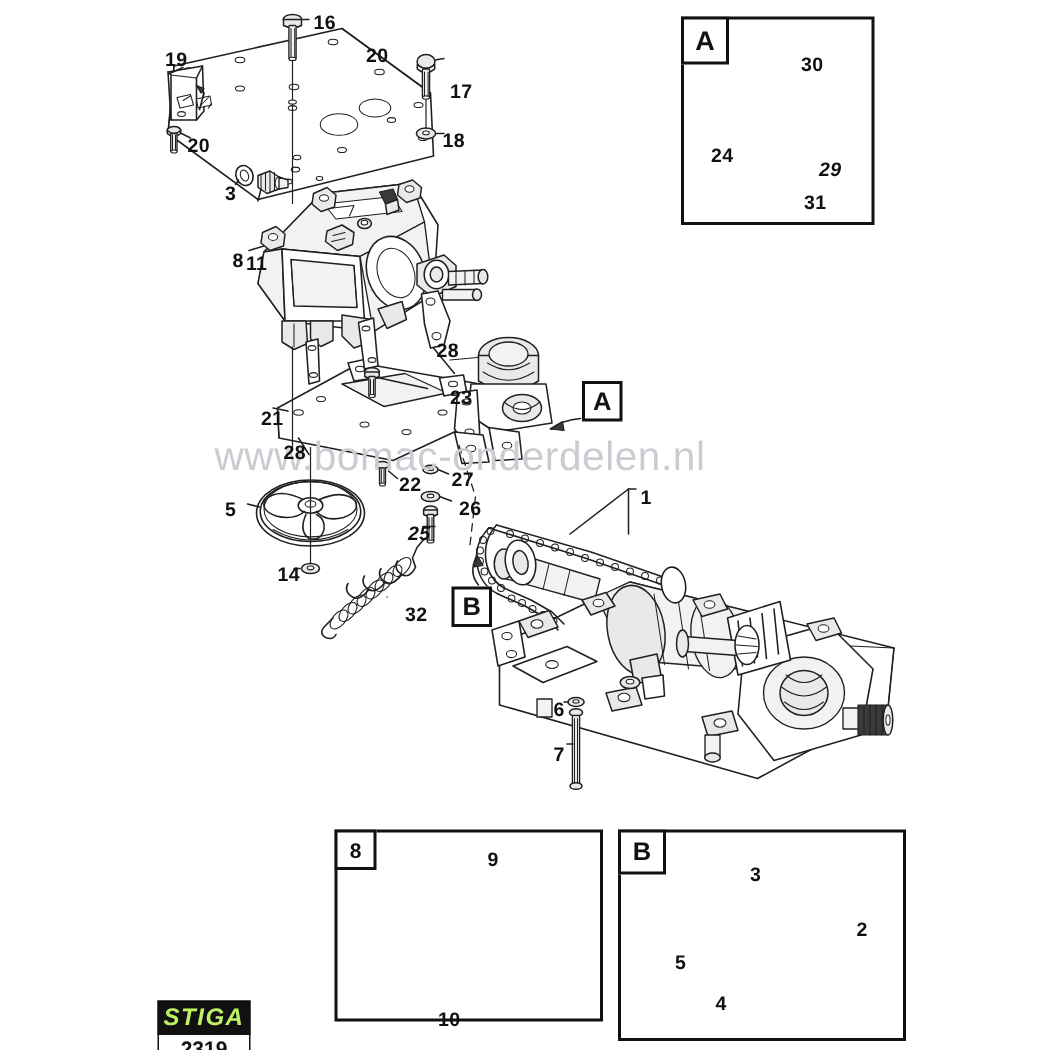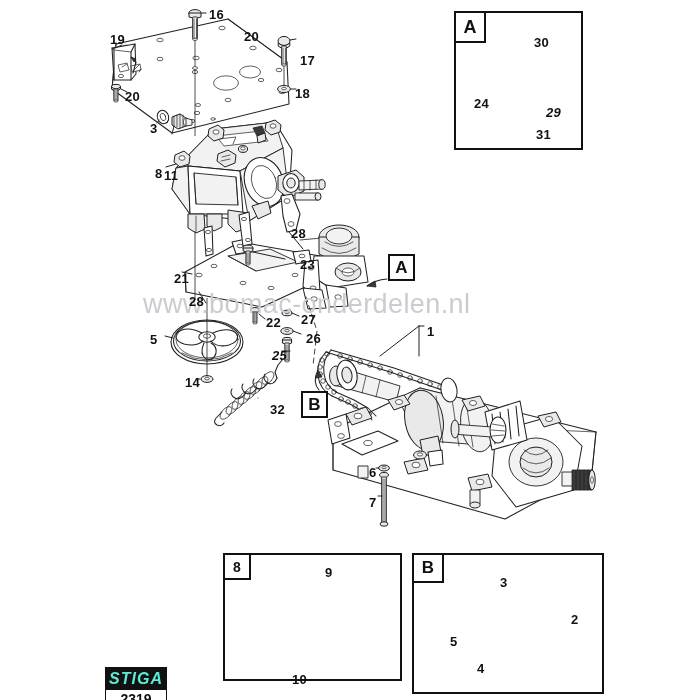--- a/index.html
+++ b/index.html
@@ -47,21 +47,21 @@
   #watermark{
     position:absolute;left:143px;top:286px;width:420px;height:36px;
     font-family:"Liberation Sans", sans-serif;
     font-size:27px;font-weight:400;color:#c9cdd2;
     letter-spacing:0.4px;white-space:nowrap;pointer-events:none;
     line-height:36px;
   }
   
   #logo{position:absolute;left:105px;top:667px;width:62px;}
   #logo .lg-top{
-    background:#111;color:#5eead4;font-weight:700;font-size:16px;
+    background:#111;color:#bef264;font-weight:700;font-size:16px;
     letter-spacing:1px;text-align:center;height:21px;line-height:21px;
     font-family:"Liberation Sans", sans-serif;font-style:italic;
     border:1px solid #111;
   }
   #logo .lg-bot{
     background:#fff;color:#111;font-weight:700;font-size:14px;
     text-align:center;height:19px;line-height:19px;
     font-family:"Liberation Sans", sans-serif;
     border:1px solid #111;border-top:none;
   }

